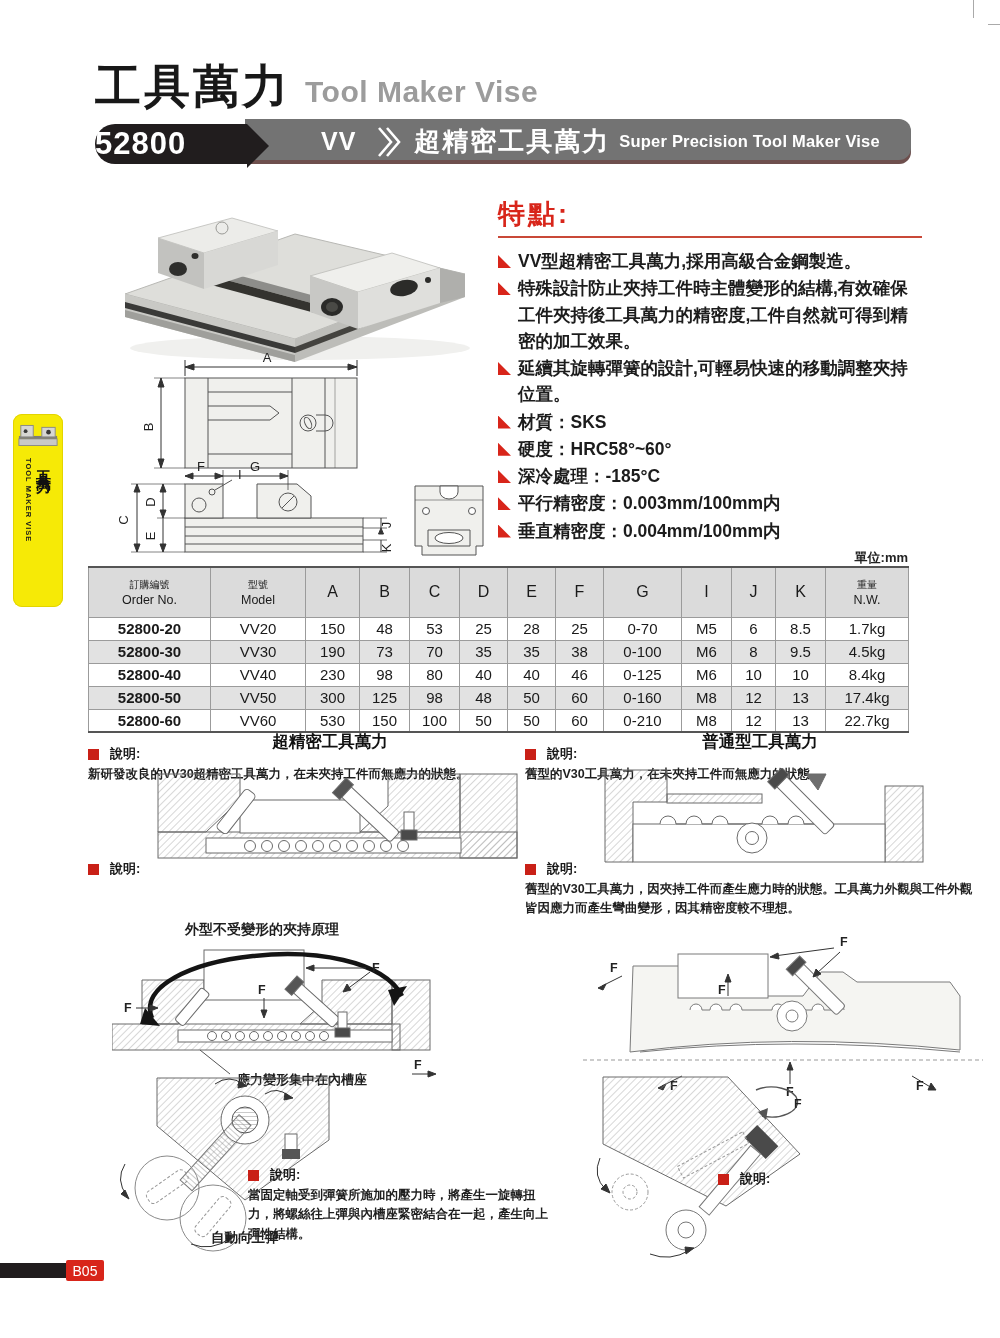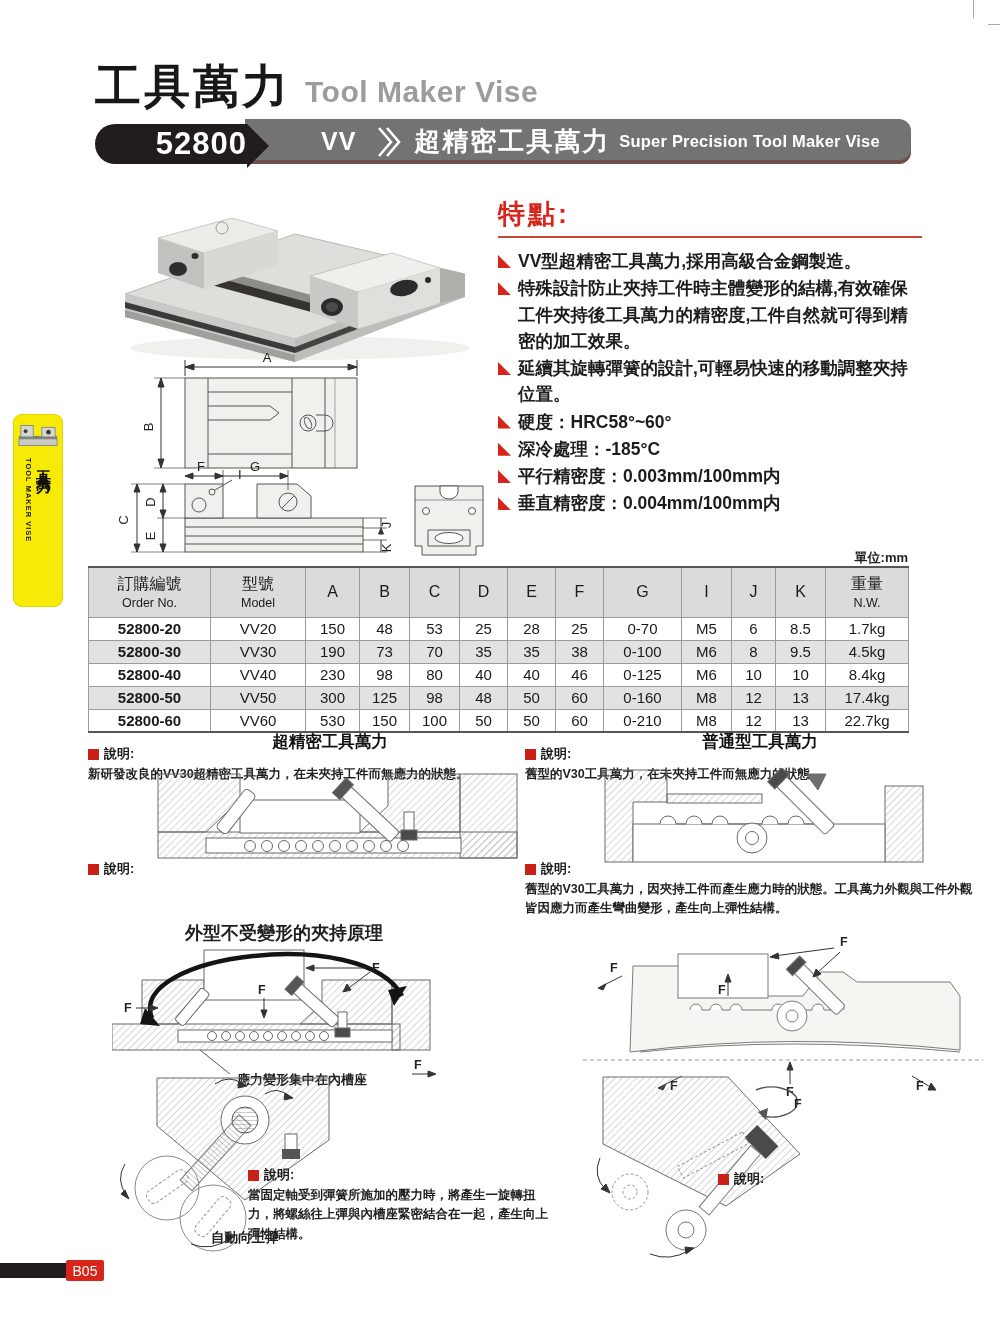--- a/index.html
+++ b/index.html
@@ -9,21 +9,21 @@
 .abs{position:absolute}
 
 
 .title-row{left:95px;top:56px;display:flex;align-items:baseline;gap:14px}
 .title-zh{font-size:46px;font-weight:bold;letter-spacing:3px;color:#181818}
 .title-en{font-size:30px;font-weight:bold;color:#9c9c9c;letter-spacing:.5px}
 
 
 .banner{left:95px;top:119px;width:816px;height:45px}
 .banner-red{position:absolute;left:150px;right:0;top:0;bottom:0;background:#737373;border-radius:0 12px 12px 0;box-shadow:inset 0 -4px 0 rgba(100,5,0,.33);display:flex;align-items:center;color:#fff}
-.banner-black{position:absolute;left:0;top:5px;bottom:0;width:152px;background:#211D1E;border-radius:23px 0 0 23px;z-index:2;display:flex;align-items:center;justify-content:flex-end}
+.banner-black{position:absolute;left:0;top:5px;bottom:0;width:152px;background:#211D1E;border-radius:23px 0 0 23px;z-index:2;display:flex;align-items:center;justify-content:flex-start}
 .banner-black:after{content:"";position:absolute;left:100%;top:0;border-left:22px solid #211D1E;border-top:22.5px solid transparent;border-bottom:22.5px solid transparent}
 .banner-code{font-size:31px;font-weight:bold;color:#fff;letter-spacing:1px}
 .banner-series{margin-left:76px;font-size:25px;font-weight:bold;letter-spacing:1px}
 .banner-chev{margin:0 12px 0 20px;display:block}
 .banner-zh{font-size:26px;font-weight:bold;letter-spacing:2px}
 .banner-en{font-size:16.5px;font-weight:bold;margin-left:9px;letter-spacing:.2px}
 
 
 .features{left:498px;top:196px;width:424px}
 .features-heading{color:#D8251A;font-size:27px;font-weight:bold;letter-spacing:3px;padding-bottom:4px;border-bottom:2px solid #c94838}
@@ -31,33 +31,33 @@
 .features li{display:flex;margin-bottom:1px;font-size:17.5px;font-weight:bold;line-height:1.5;color:#1c1c1c}
 .tri{flex:0 0 13px;width:13px;height:13px;background:#D8251A;clip-path:polygon(0 0,100% 100%,0 100%);margin:7px 7px 0 0}
 
 
 .unit-note{right:92px;top:549px;font-size:13px;font-weight:bold;color:#222}
 
 
 .spec-table{left:88px;top:566px;width:820px;border-collapse:collapse;table-layout:fixed;border-top:2px solid #555;border-bottom:2px solid #555}
 .spec-table th,.spec-table td{border:1px solid #9b9b9b;text-align:center;vertical-align:middle;overflow:hidden}
 .spec-table thead th{background:#DBDBDB;height:50px;font-weight:normal}
-.th-zh{font-size:16px}
+.th-zh{font-size:10px}
 .th-en{font-size:12.5px;margin-top:1px}
 th.dim{font-size:16px;font-weight:bold}
 .spec-table td{height:23px;font-size:15px;background:#fff}
 .spec-table tbody tr:nth-child(even) td{background:#E2E2E2}
 td.ord{font-weight:bold}
 
 
 .sec-title{font-size:16.5px;font-weight:bold;text-align:center;color:#111}
-.note .nl{display:flex;align-items:center;gap:5px;font-size:13px;font-weight:bold}
+.note .nl{display:flex;align-items:center;gap:11px;font-size:13px;font-weight:bold}
 .note .sq{width:11px;height:11px;background:#C92017;flex:0 0 11px}
 .note .nt{font-size:12.5px;line-height:1.55;margin-top:2px;color:#1f1f1f;font-weight:bold}
-.small-cap{font-size:18px;font-weight:bold;color:#1f1f1f}
+.small-cap{font-size:14px;font-weight:bold;color:#1f1f1f}
 
 
 .side-tab{left:13px;top:414px;width:50px;height:193px;background:#F6EA06;border-radius:9px;box-shadow:0 0 0 1px #e3d400 inset;display:flex;flex-direction:column;align-items:center;padding-top:6px}
 .side-texts{display:flex;flex-direction:row;align-items:flex-start;justify-content:center;gap:1px;margin-top:8px}
 .side-en{writing-mode:vertical-rl;font-size:7.5px;font-weight:bold;letter-spacing:1px;color:#1a1a1a}
 .side-zh{writing-mode:vertical-rl;font-size:15px;font-weight:bold;letter-spacing:3px;color:#111}
 
 
 .page-black{left:0;top:1263px;width:66px;height:15px;background:#211D1E}
 .page-red{left:66px;top:1260px;width:38px;height:21px;background:#D8251A;color:#fff;font-size:14px;font-weight:normal;display:flex;align-items:center;justify-content:center;border-radius:2px}
@@ -221,20 +221,24 @@
           <span class="tri"></span>
           <span>VV型超精密工具萬力,採用高級合金鋼製造。</span>
         </li>
         <li>
           <span class="tri"></span>
           <span>特殊設計防止夾持工件時主體變形的結構,有效確保工件夾持後工具萬力的精密度,工件自然就可得到精密的加工效果。</span>
         </li>
         <li>
           <span class="tri"></span>
           <span>延續其旋轉彈簧的設計,可輕易快速的移動調整夾持位置。</span>
+        </li>
+        <li>
+          <span class="tri"></span>
+          <span>材質：SKS</span>
         </li>
         <li>
           <span class="tri"></span>
           <span>硬度：HRC58°~60°</span>
         </li>
         <li>
           <span class="tri"></span>
           <span>深冷處理：-185°C</span>
         </li>
         <li>
@@ -452,21 +456,21 @@
     <div class="nl">
         <span class="sq"></span>
         <span>說明:</span>
       </div>
   </div>
   <div class="abs note" style="left:525px;top:860px;width:455px">
     <div class="nl">
         <span class="sq"></span>
         <span>說明:</span>
       </div>
-    <div class="nt">舊型的V30工具萬力，因夾持工件而產生應力時的狀態。工具萬力外觀與工件外觀皆因應力而產生彎曲變形，產生向上彈性結構。</div>
+    <div class="nt">舊型的V30工具萬力，因夾持工件而產生應力時的狀態。工具萬力外觀與工件外觀皆因應力而產生彎曲變形，因其精密度較不理想。</div>
   </div>
 
   <div class="abs small-cap" style="left:185px;top:921px;width:250px">外型不受變形的夾持原理</div>
 
   <svg class="abs" style="left:112px;top:938px" width="345" height="150" viewBox="0 0 345 150">
     <defs>
         <pattern id="hC" patternUnits="userSpaceOnUse" width="5" height="5" patternTransform="rotate(45)">
           <line x1="0" y1="0" x2="0" y2="5" stroke="#9a9a9a" stroke-width="0.8"></line>
         </pattern>
       </defs>

